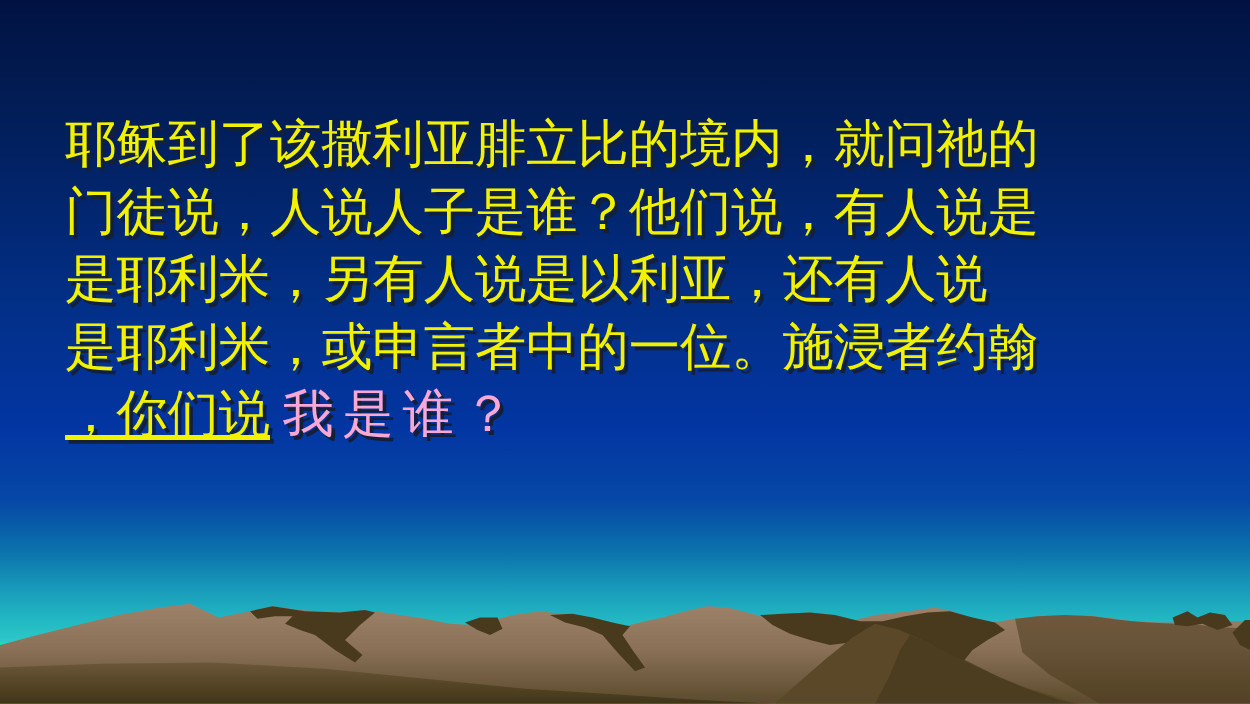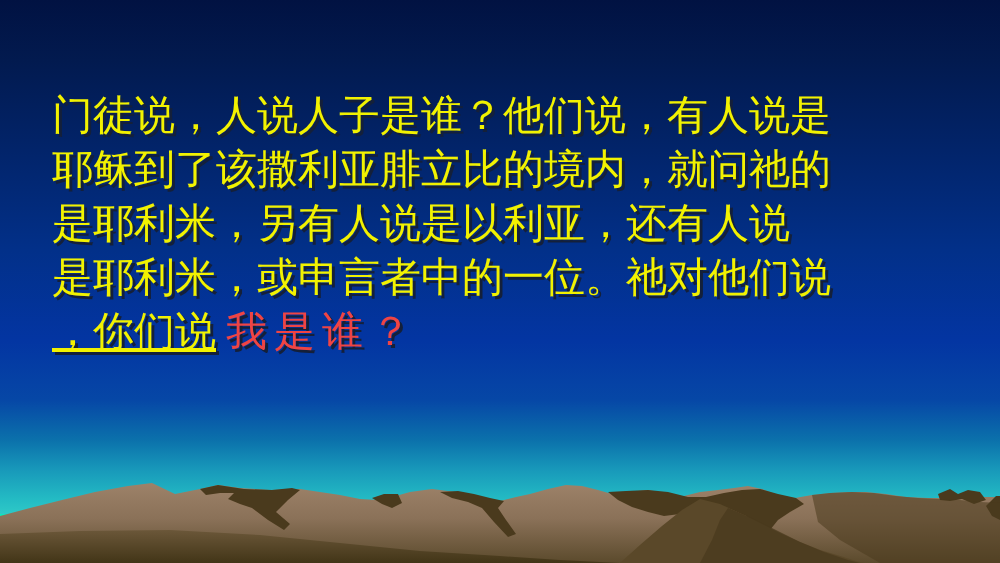--- a/index.html
+++ b/index.html
@@ -70,21 +70,21 @@
   .verse-line {
     font-size: 41px;
     line-height: 54px;
     font-weight: 400;
     color: #f2f200;
     letter-spacing: 0px;
     white-space: nowrap;
     text-shadow: 3px 3px 0 #14203a;
   }
   .red {
-    color: #ef4444;
+    color: #f9a8d4;
     letter-spacing: 7px;
     margin-left: 10px;
     text-shadow: 3px 3px 0 #14203a;
   }
   .ref-line {
     position: relative;
     height: 54px;
   }
   .ref-line .verse-part {
     display: inline-block;
@@ -181,23 +181,23 @@
     <g>
       <path fill="#5A4829" d="M700,499 L720,504 L742,514 L762,524 L782,534
                L800,542 L820,550 L840,556 L856,561 L864,563
                L620,563 L640,545 L662,526 L682,510 Z"></path>
       <path fill="#4A3A1D" opacity="0.75" d="M728,508 L752,518 L776,530 L800,542 L824,552
                L848,560 L860,563 L700,563 L712,540 L720,520 Z"></path>
     </g>
   </svg>
 
   <div id="textblock">
+    <div class="verse-line">耶稣到了该撒利亚腓立比的境内，就问祂的</div>
     <div class="verse-line">门徒说，人说人子是谁？他们说，有人说是</div>
-    <div class="verse-line">耶稣到了该撒利亚腓立比的境内，就问祂的</div>
     <div class="verse-line">是耶利米，另有人说是以利亚，还有人说</div>
-    <div class="verse-line">是耶利米，或申言者中的一位。祂对他们说</div>
+    <div class="verse-line">是耶利米，或申言者中的一位。施浸者约翰</div>
     <div class="verse-line ref-line">
       <span class="verse-part">，你们说</span><span class="red">我是谁？</span>
     </div>
   </div>
 
 
 </div>
 
 </body></html>

